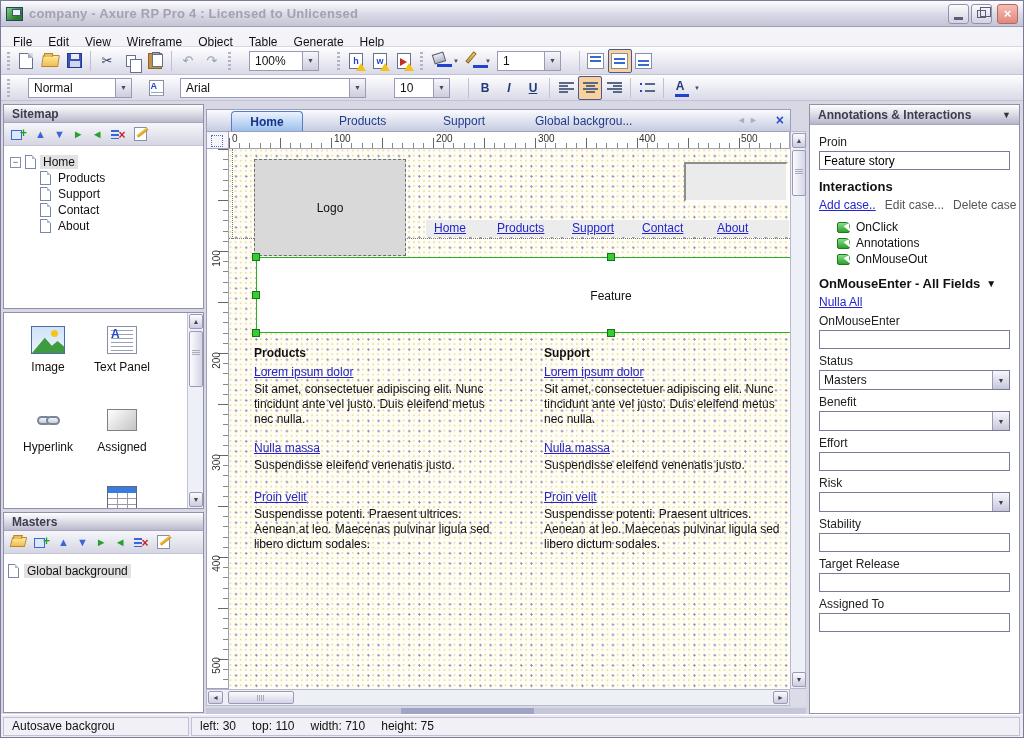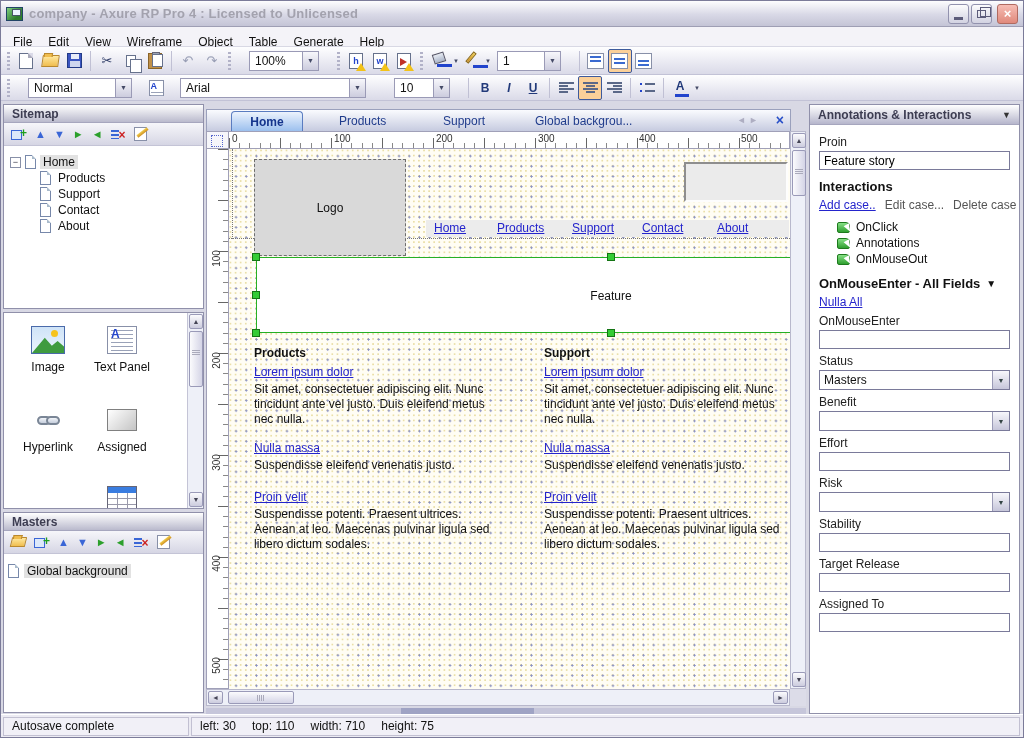--- a/index.html
+++ b/index.html
@@ -732,21 +732,21 @@
       <div class="albl">Target Release</div>
       <input class="atxt" value="" style="">
 
       <div class="albl">Assigned To</div>
       <input class="atxt" value="" style="">
     </div>
   </div>
 
   <div class="statusbar">
     <div class="sb-panel sb-msg">
-        <span>Autosave complete</span>
+        <span>Autosave backgrou</span>
       </div>
     <div class="sb-panel sb-coords" style="display:flex;">
       <span>left: 30</span>
       <span>top: 110</span>
       <span>width: 710</span>
       <span>height: 75</span>
     </div>
   </div>
 
 </div>

